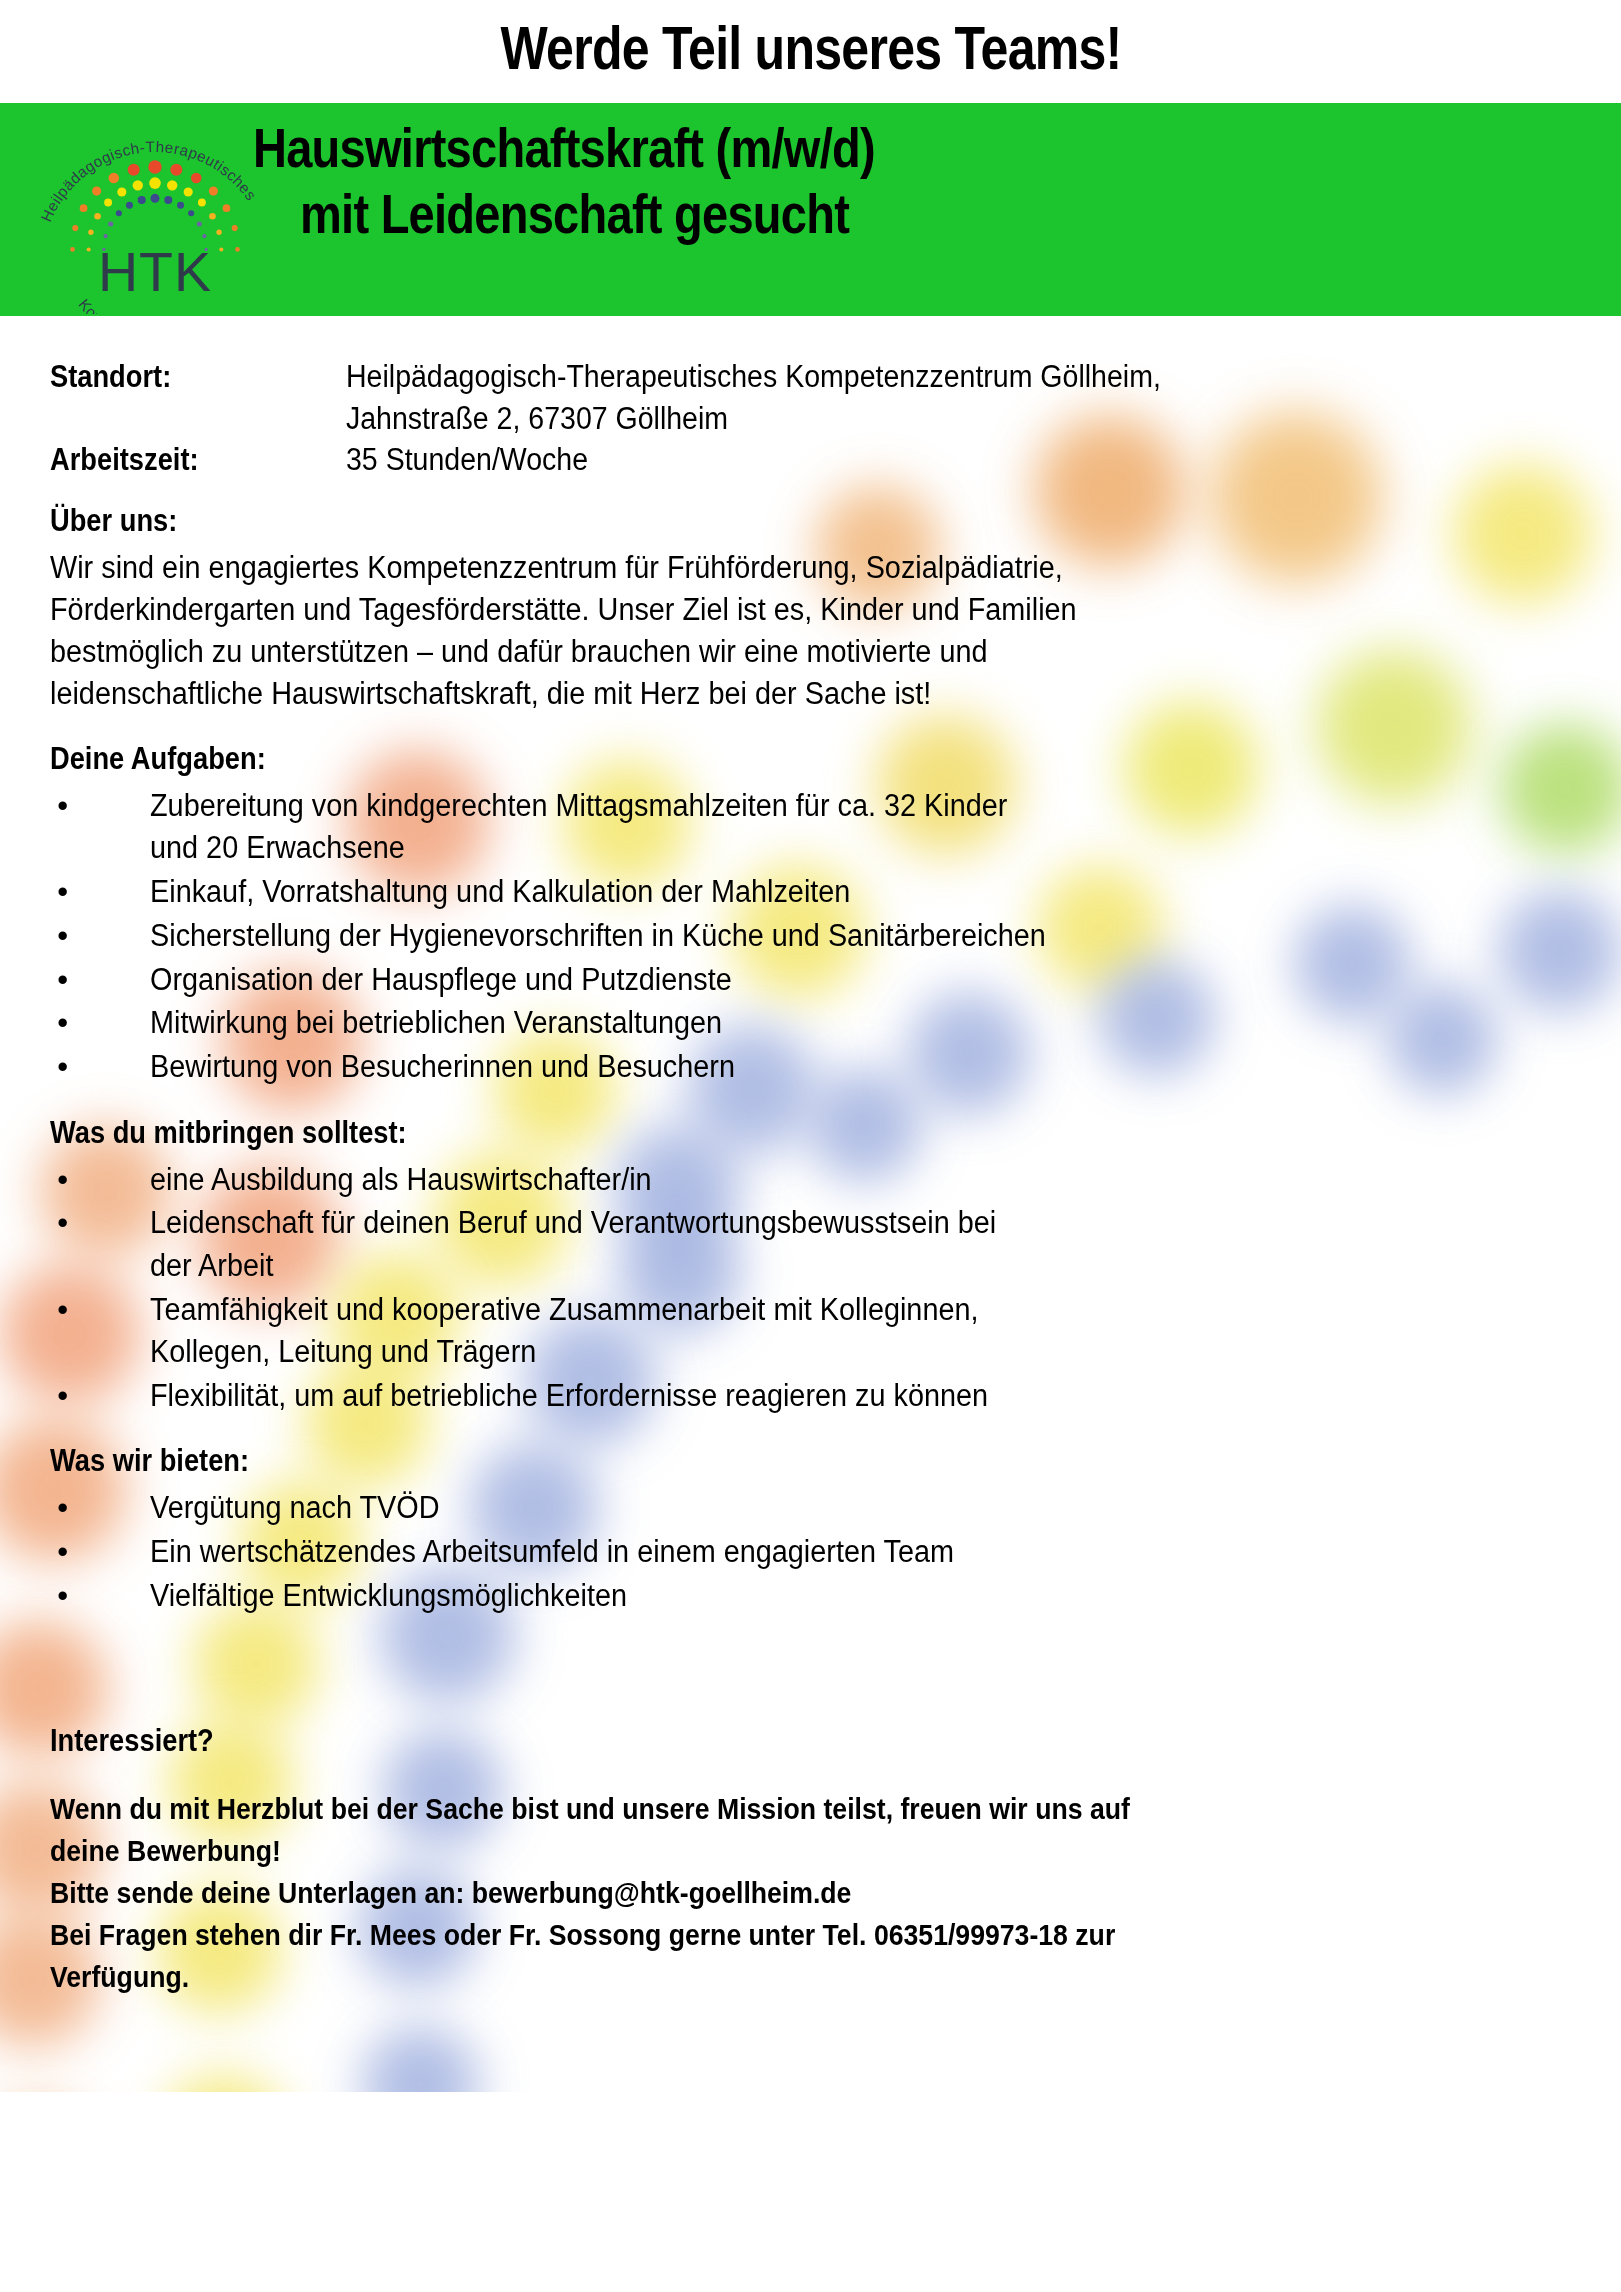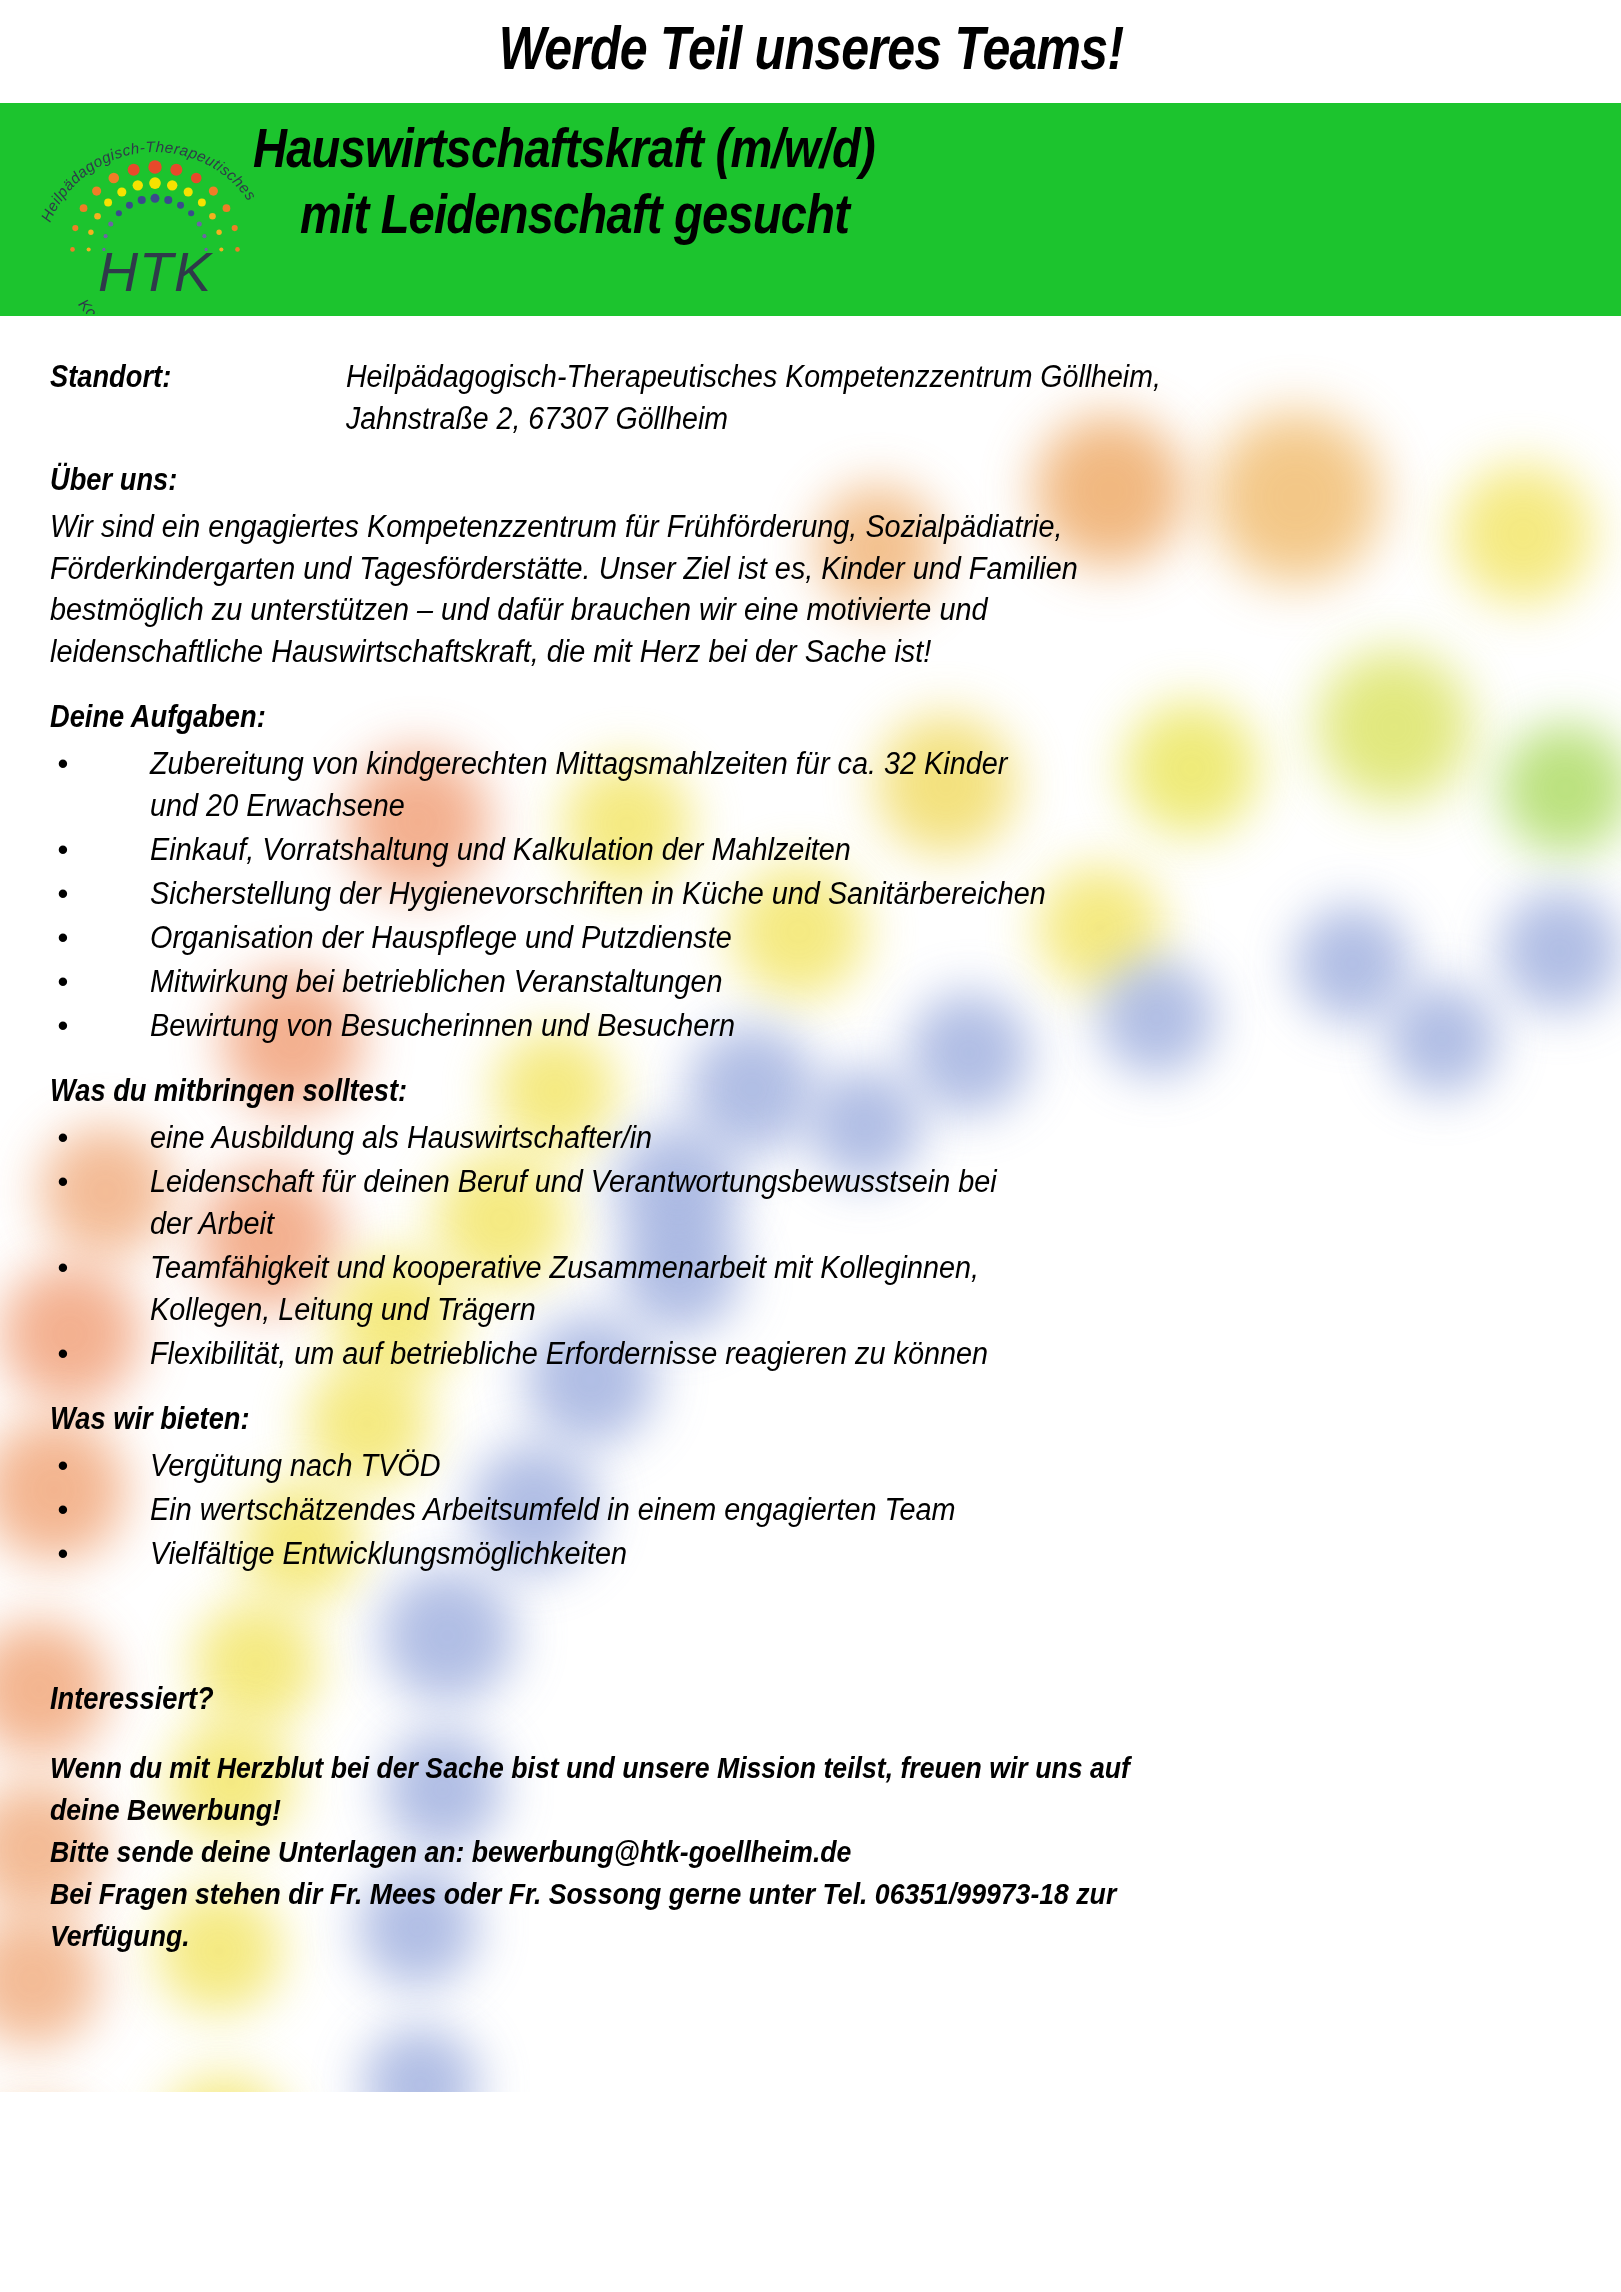--- a/index.html
+++ b/index.html
@@ -9,21 +9,20 @@
   }
   body {
     font-family: "Liberation Sans", "DejaVu Sans", sans-serif;
   }
   #page {
     position: relative;
     width: 1622px;
     height: 2092px;
     background: #ffffff;
     overflow: hidden;
-    font-style: italic;
   }
 
   
   #blob-layer {
     position: absolute;
     left: 0; top: 0;
     width: 1622px;
     height: 2293px;
     z-index: 0;
     pointer-events: none;
@@ -314,20 +313,26 @@
   <div id="content">
 
     <div class="meta-row">
       <div class="meta-label">Standort:</div>
       <div class="meta-value">
         <span class="mv-line">Heilpädagogisch-Therapeutisches Kompetenzzentrum Göllheim,</span>
         <span class="mv-line">Jahnstraße 2, 67307 Göllheim</span>
       </div>
     </div>
 
+    <div class="meta-row">
+      <div class="meta-label">Arbeitszeit:</div>
+      <div class="meta-value">
+        <span class="mv-line">35 Stunden/Woche</span>
+      </div>
+    </div>
 
     <h2 class="section-head tight">Über uns:</h2>
     <p class="para">
       <span class="p-line">Wir sind ein engagiertes Kompetenzzentrum für Frühförderung, Sozialpädiatrie,</span>
       <span class="p-line">Förderkindergarten und Tagesförderstätte. Unser Ziel ist es, Kinder und Familien</span>
       <span class="p-line">bestmöglich zu unterstützen – und dafür brauchen wir eine motivierte und</span>
       <span class="p-line">leidenschaftliche Hauswirtschaftskraft, die mit Herz bei der Sache ist!</span>
     </p>
 
     <h2 class="section-head">Deine Aufgaben:</h2>

